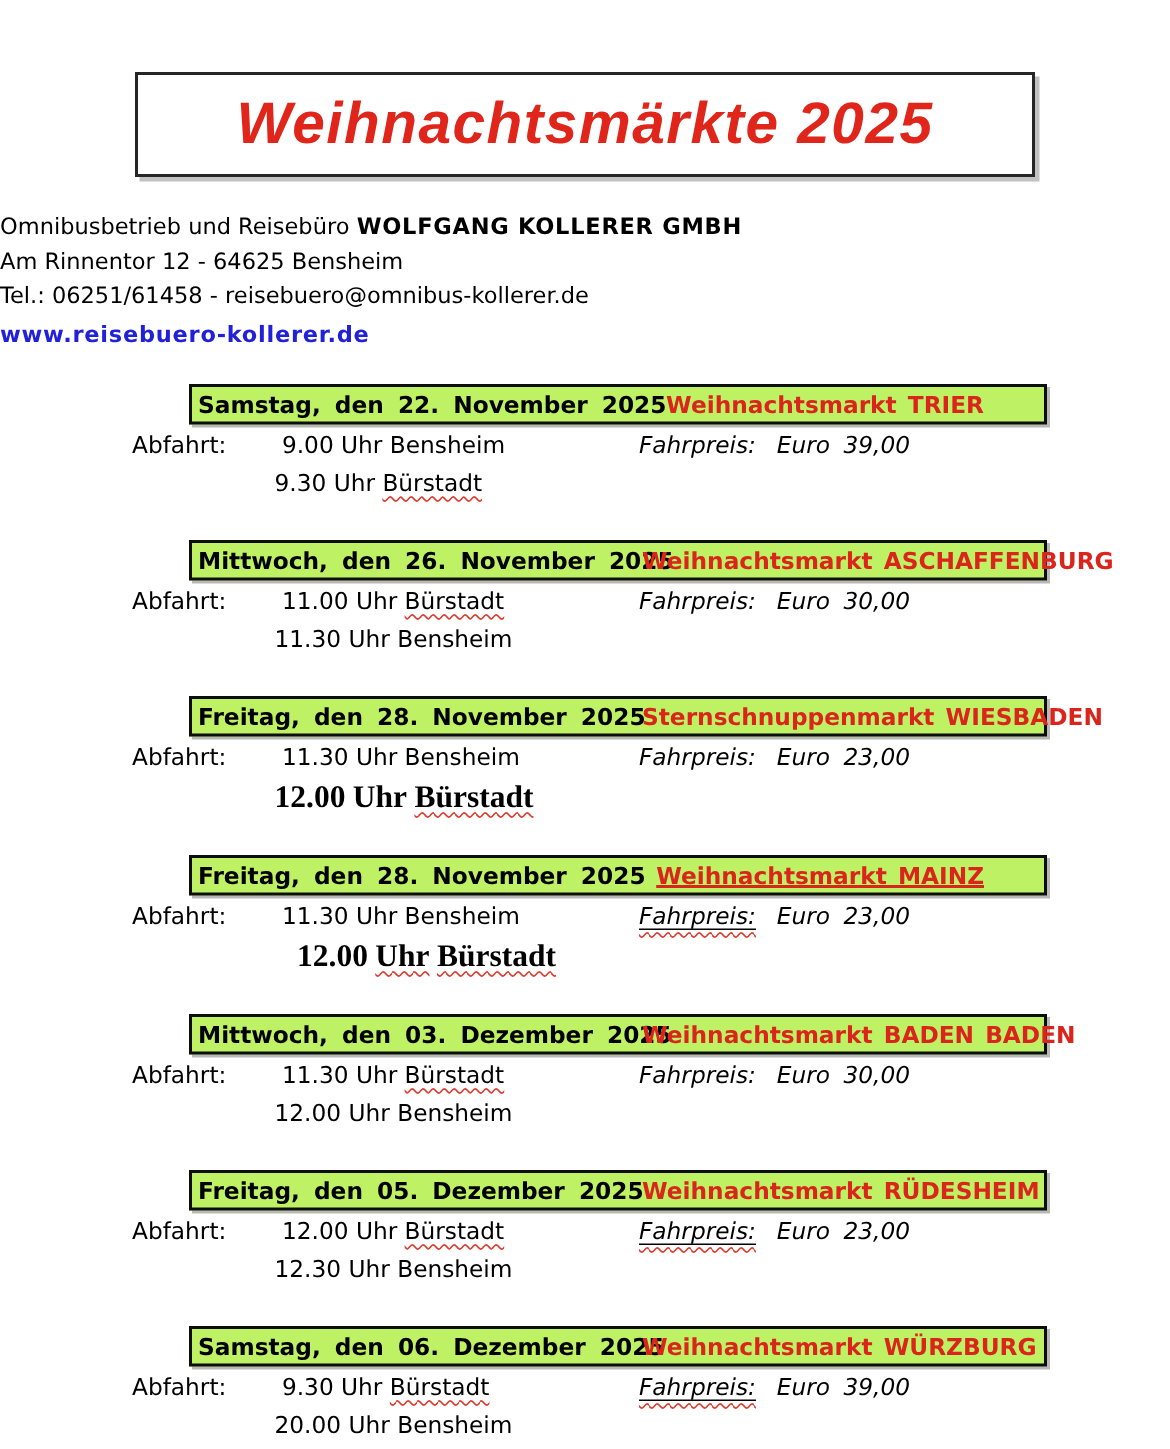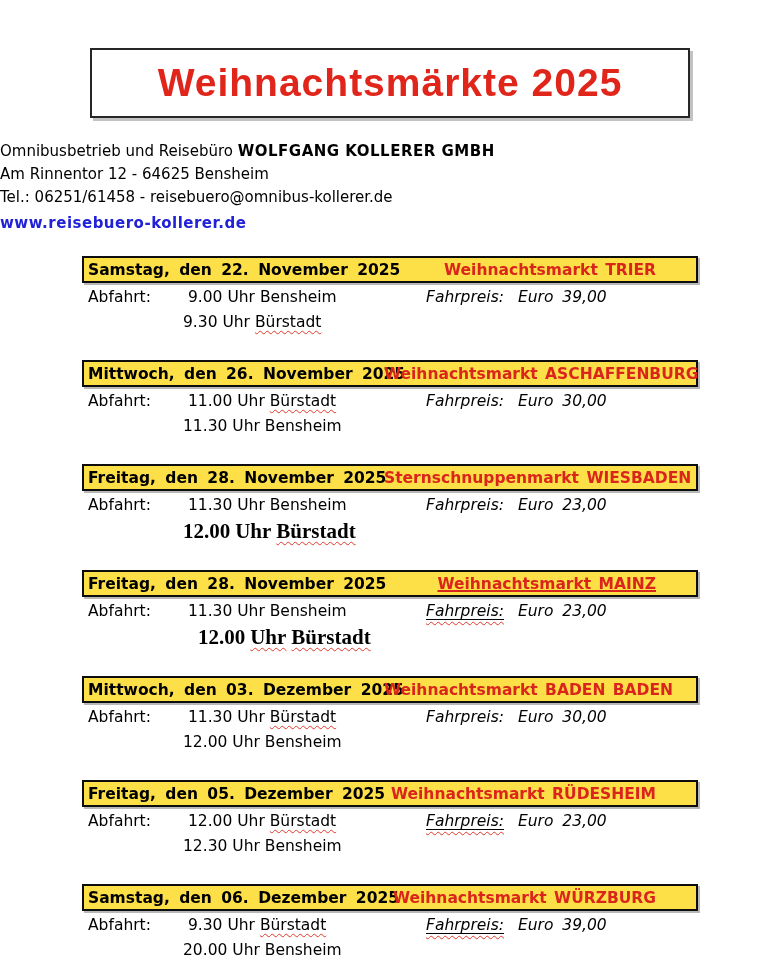--- a/index.html
+++ b/index.html
@@ -19,21 +19,21 @@
   
   .title-box{
     width:600px;margin:0 auto;height:70px;
     border:2px solid #262626;
     box-shadow:3px 3px 0 #c2c2c2;
     display:flex;align-items:center;justify-content:center;
     background:#fff;
   }
   .title-box h1{
     font-family:"Liberation Sans",sans-serif;
-    font-size:39px;font-weight:bold;
+    font-size:39px;font-weight:bold;font-style:italic;
     color:var(--red);letter-spacing:1px;
   }
   
   .address{
     margin-top:22px;text-align:left;
     font-size:15px;line-height:23px;padding-right:34px;
   }
   .address .b{font-weight:bold;letter-spacing:.5px;}
   .address .site{
     display:inline-block;margin-top:3px;
@@ -42,21 +42,21 @@
     letter-spacing:.5px;
   }
   
   .entries{width:616px;margin:21px auto 0 auto;}
   .entry{margin-bottom:26px;}
   .ebox{
     border:2px solid #0d0d0d;
     box-shadow:2px 2px 0 #b8b8b8;
     height:27px;position:relative;
     display:flex;align-items:center;
-    padding:0 4px;background:#fde047;
+    padding:0 4px;background:#bef264;margin-left:44px;
   }
   .edate{
     font-weight:bold;font-size:15.5px;word-spacing:4px;white-space:nowrap;
   }
   .emarket{
     position:absolute;left:300px;right:40px;
     text-align:right;color:var(--market-red);
     font-weight:bold;font-size:15.5px;white-space:nowrap;
     word-spacing:2px;
   }

